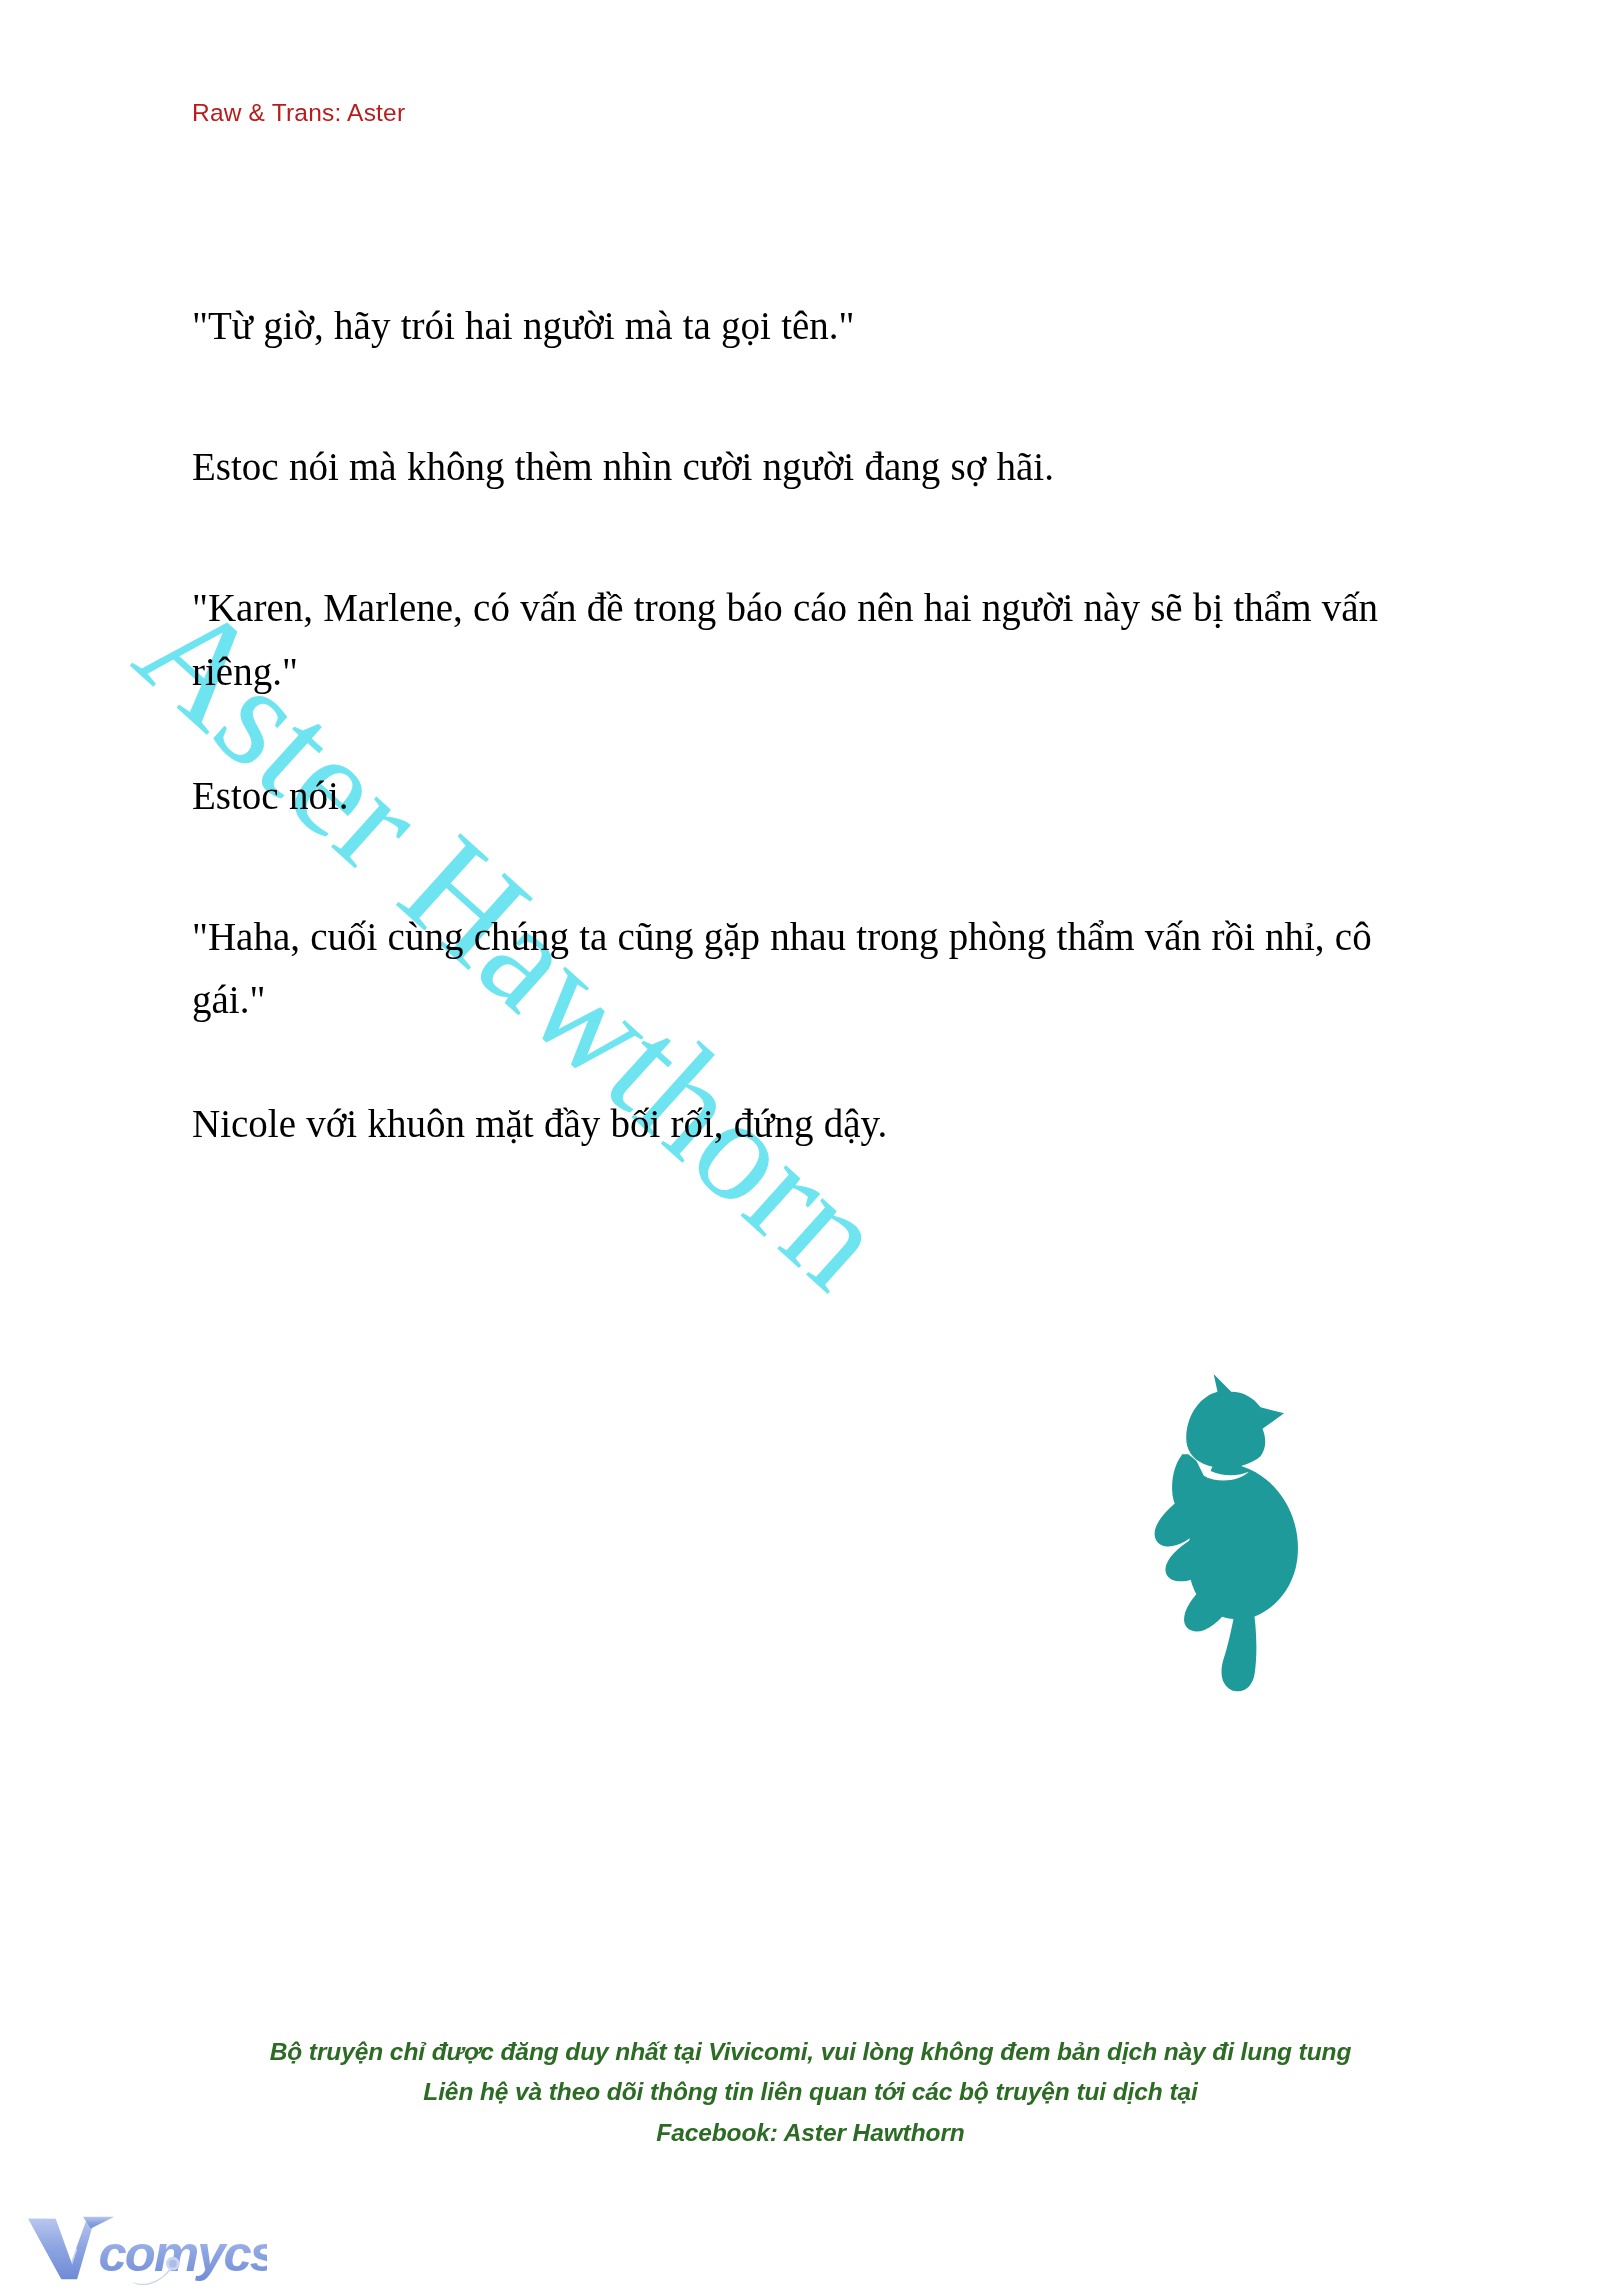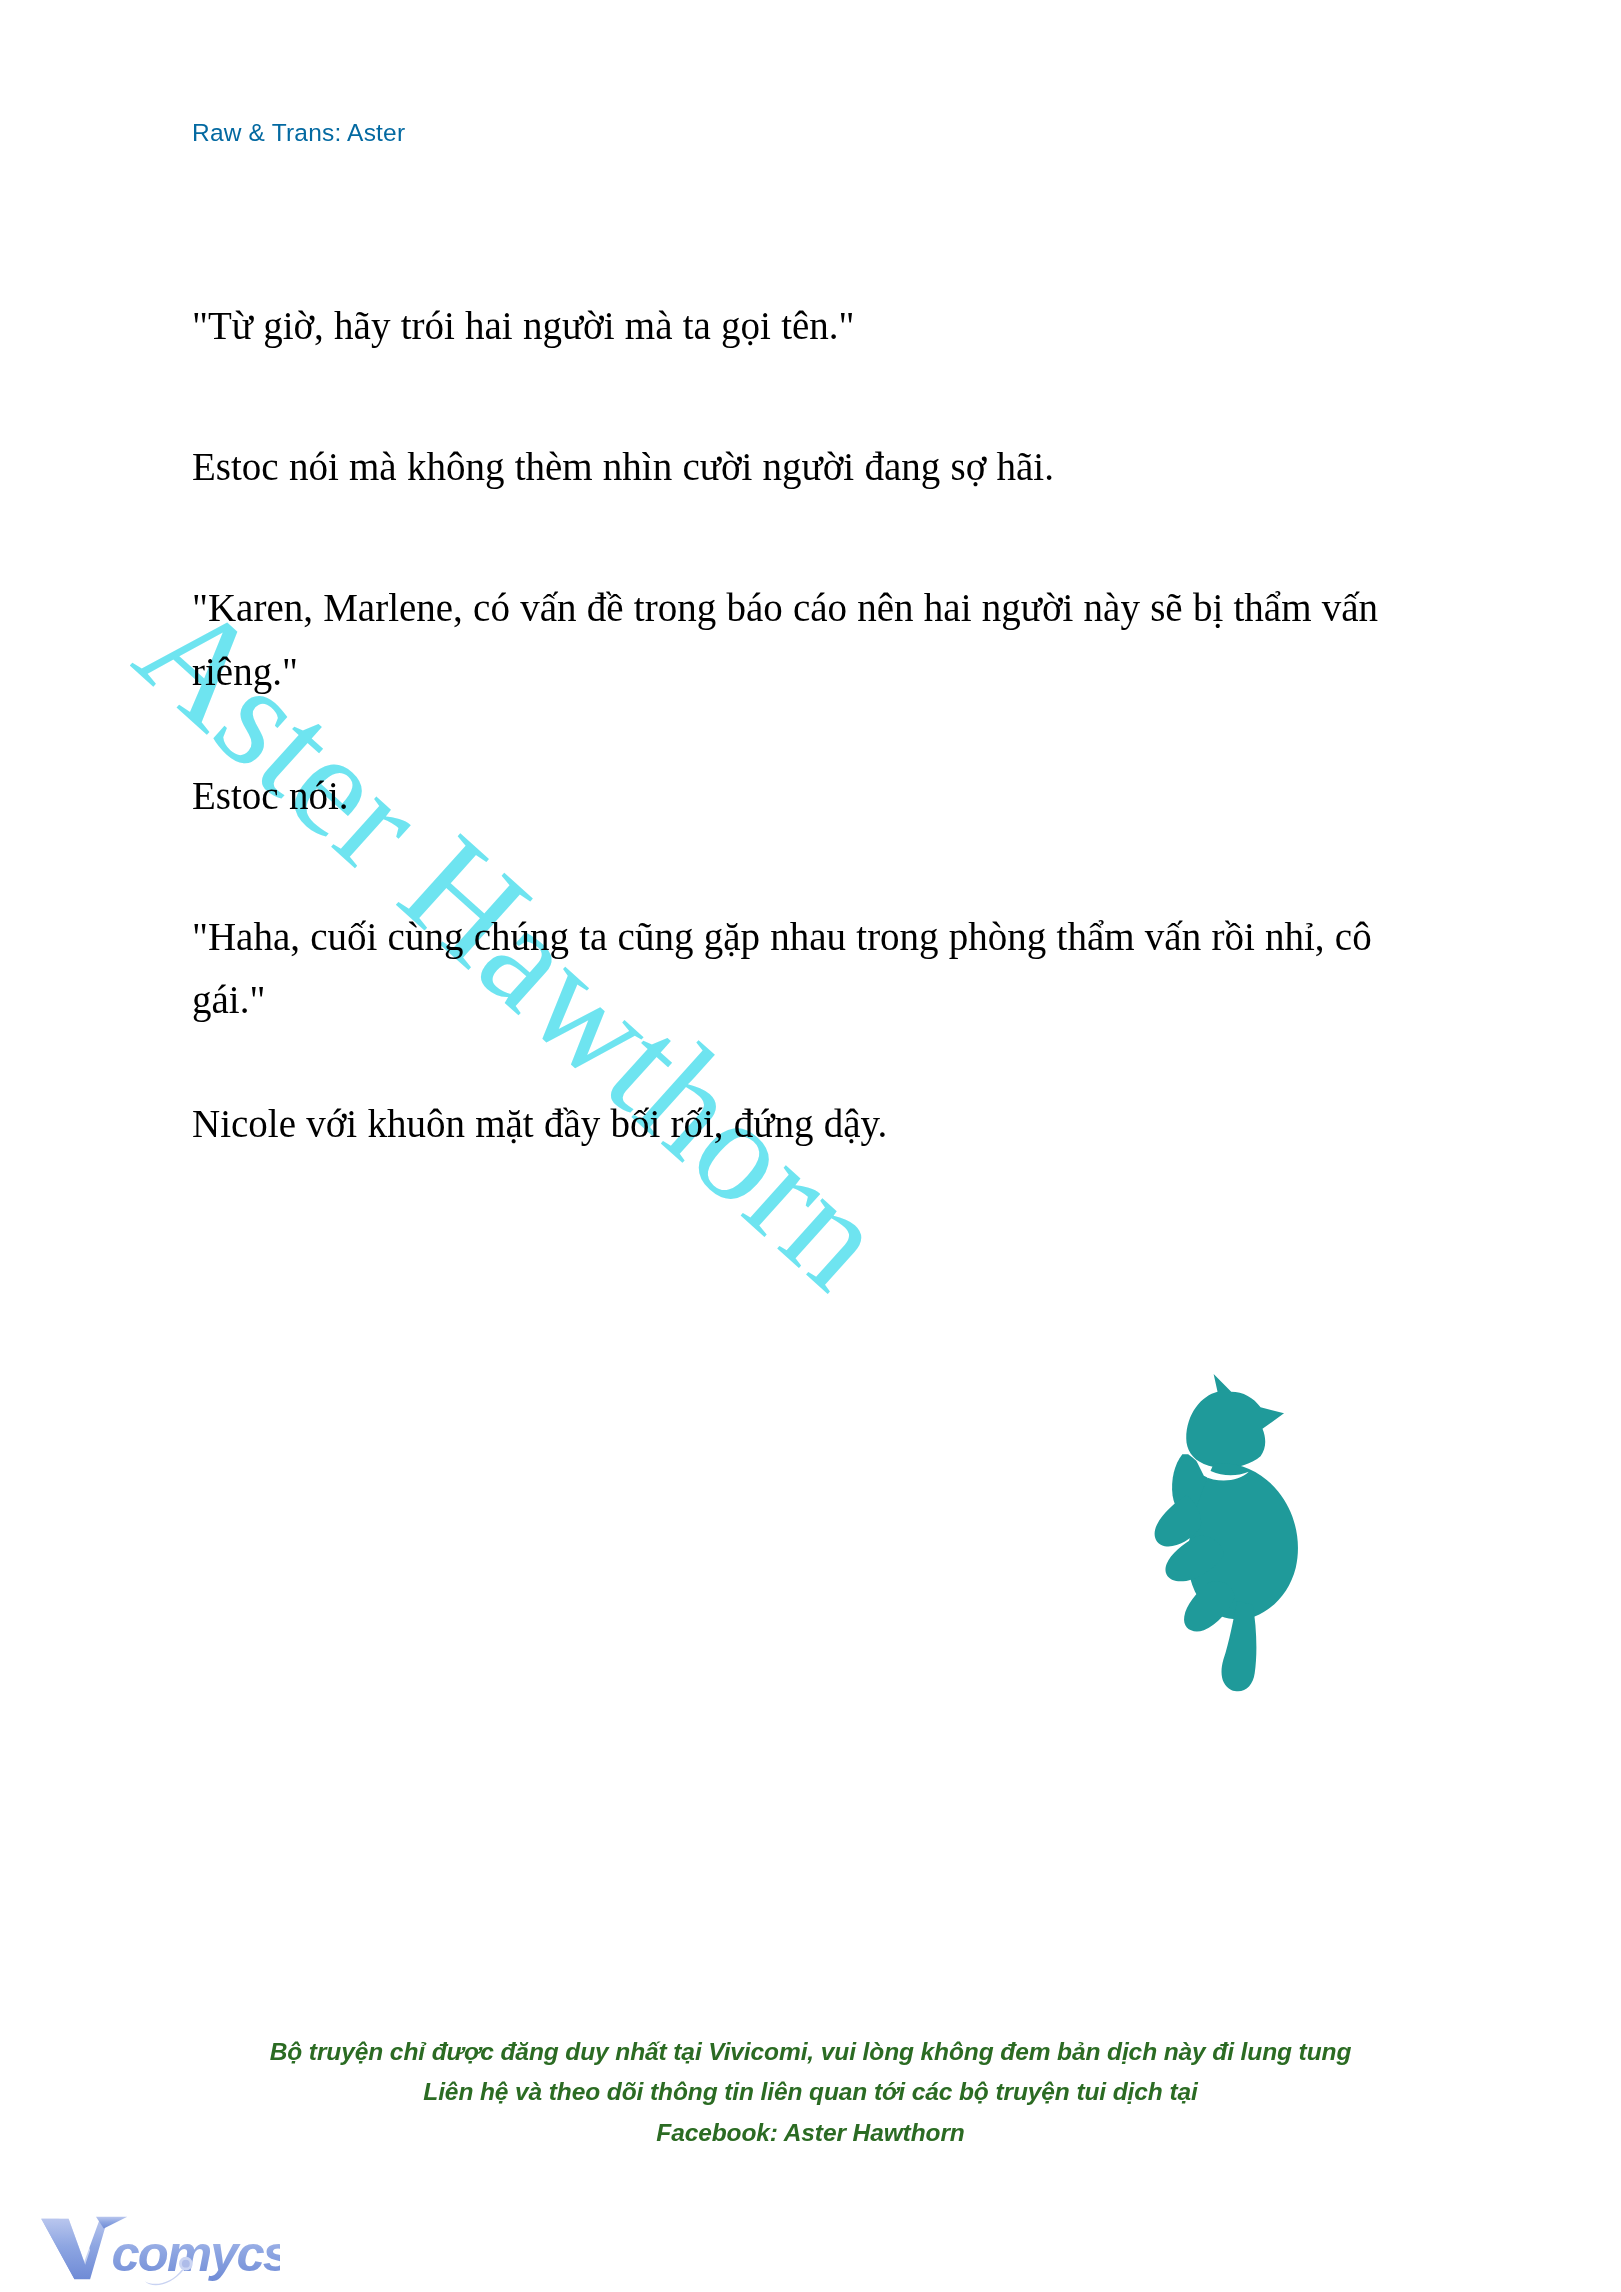--- a/index.html
+++ b/index.html
@@ -24,24 +24,23 @@
   }
 
   
   #header-credit {
     position: absolute;
     left: 192px;
     top: 98px;
     font-family: "Liberation Sans", "DejaVu Sans", sans-serif;
     font-size: 24.5px;
     line-height: 1.2;
-    color: #0369a1;
+    color: #b91c1c;
     letter-spacing: 0.2px;
     white-space: nowrap;
-    margin-top: 20px;
   }
 
   
   #watermark {
     position: absolute;
     left: 211px;
     top: 573px;
     width: 1078px;
     transform-origin: 0 0;
     transform: rotate(42deg);
@@ -107,21 +106,21 @@
     line-height: 1.65;
     color: #2b6b23;
     margin: 0;
     letter-spacing: -0.1px;
     text-align: center;
   }
 
   
   #site-logo {
     position: absolute;
-    left: 35px;
+    left: 22px;
     top: 2207px;
     width: 245px;
     height: 84px;
     z-index: 5;
     text-align: right;
   }
   #site-logo svg { display: block; }
   #logo-wordmark-text {
     position: absolute;
     left: 0;

